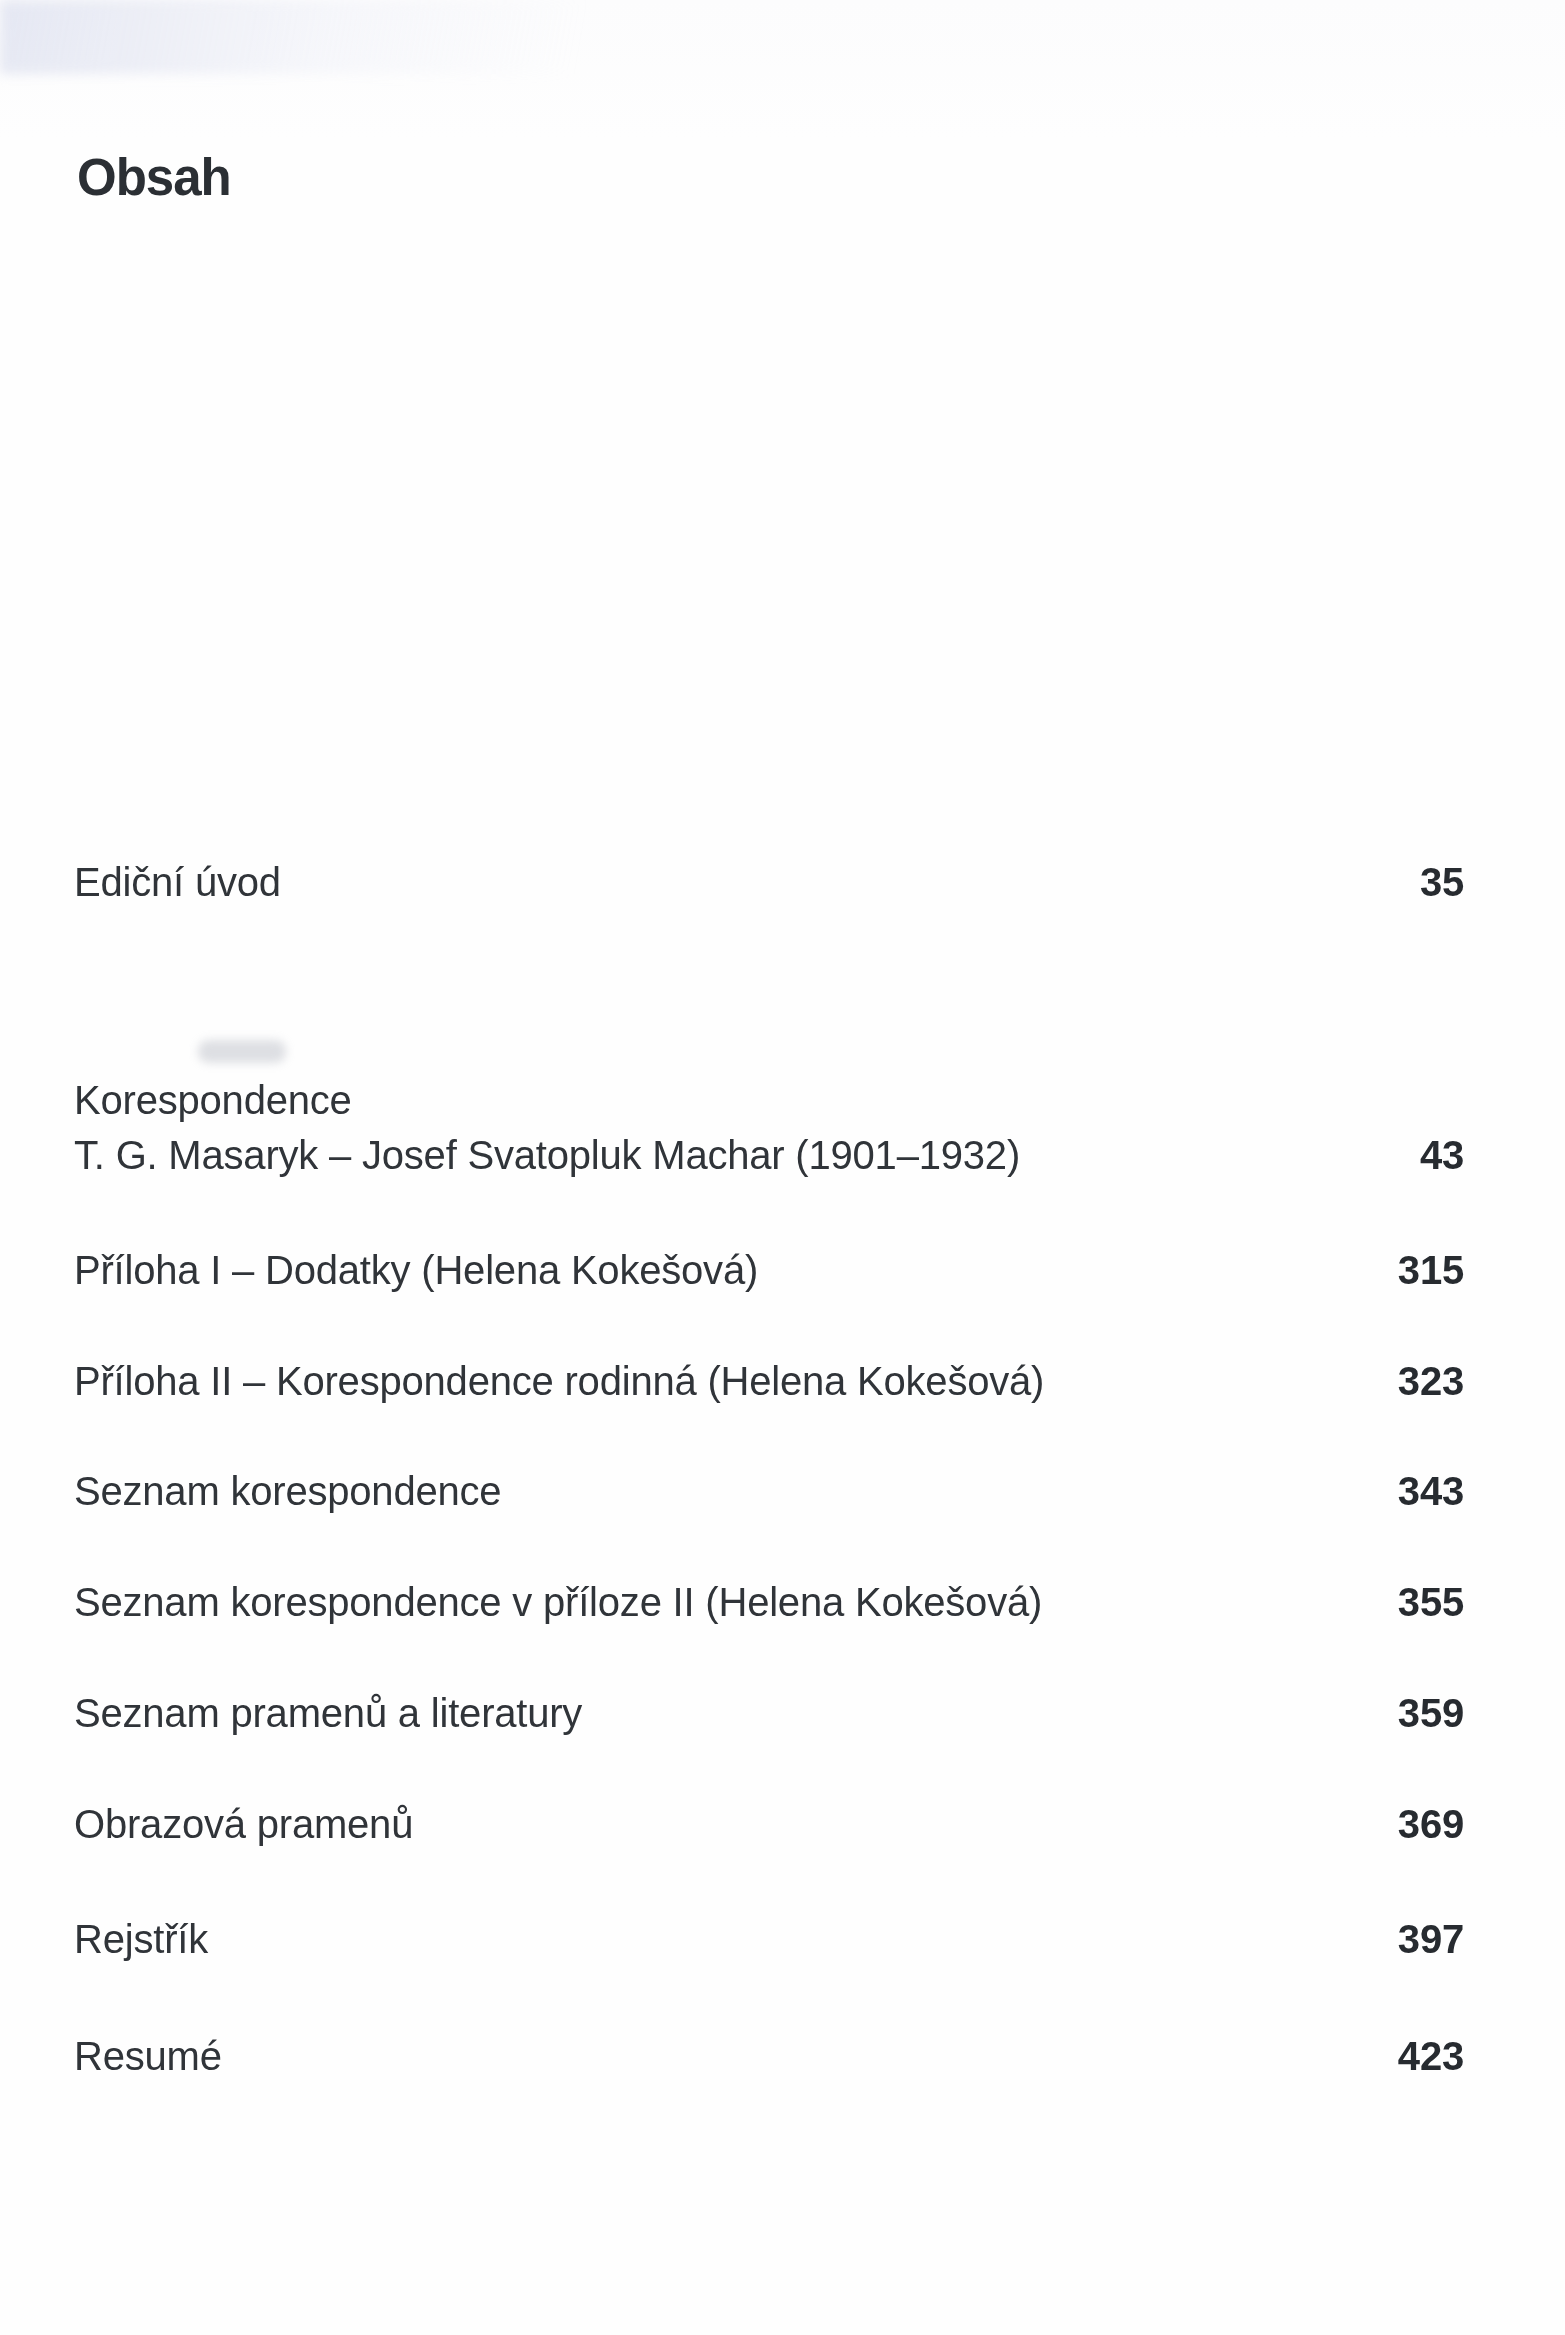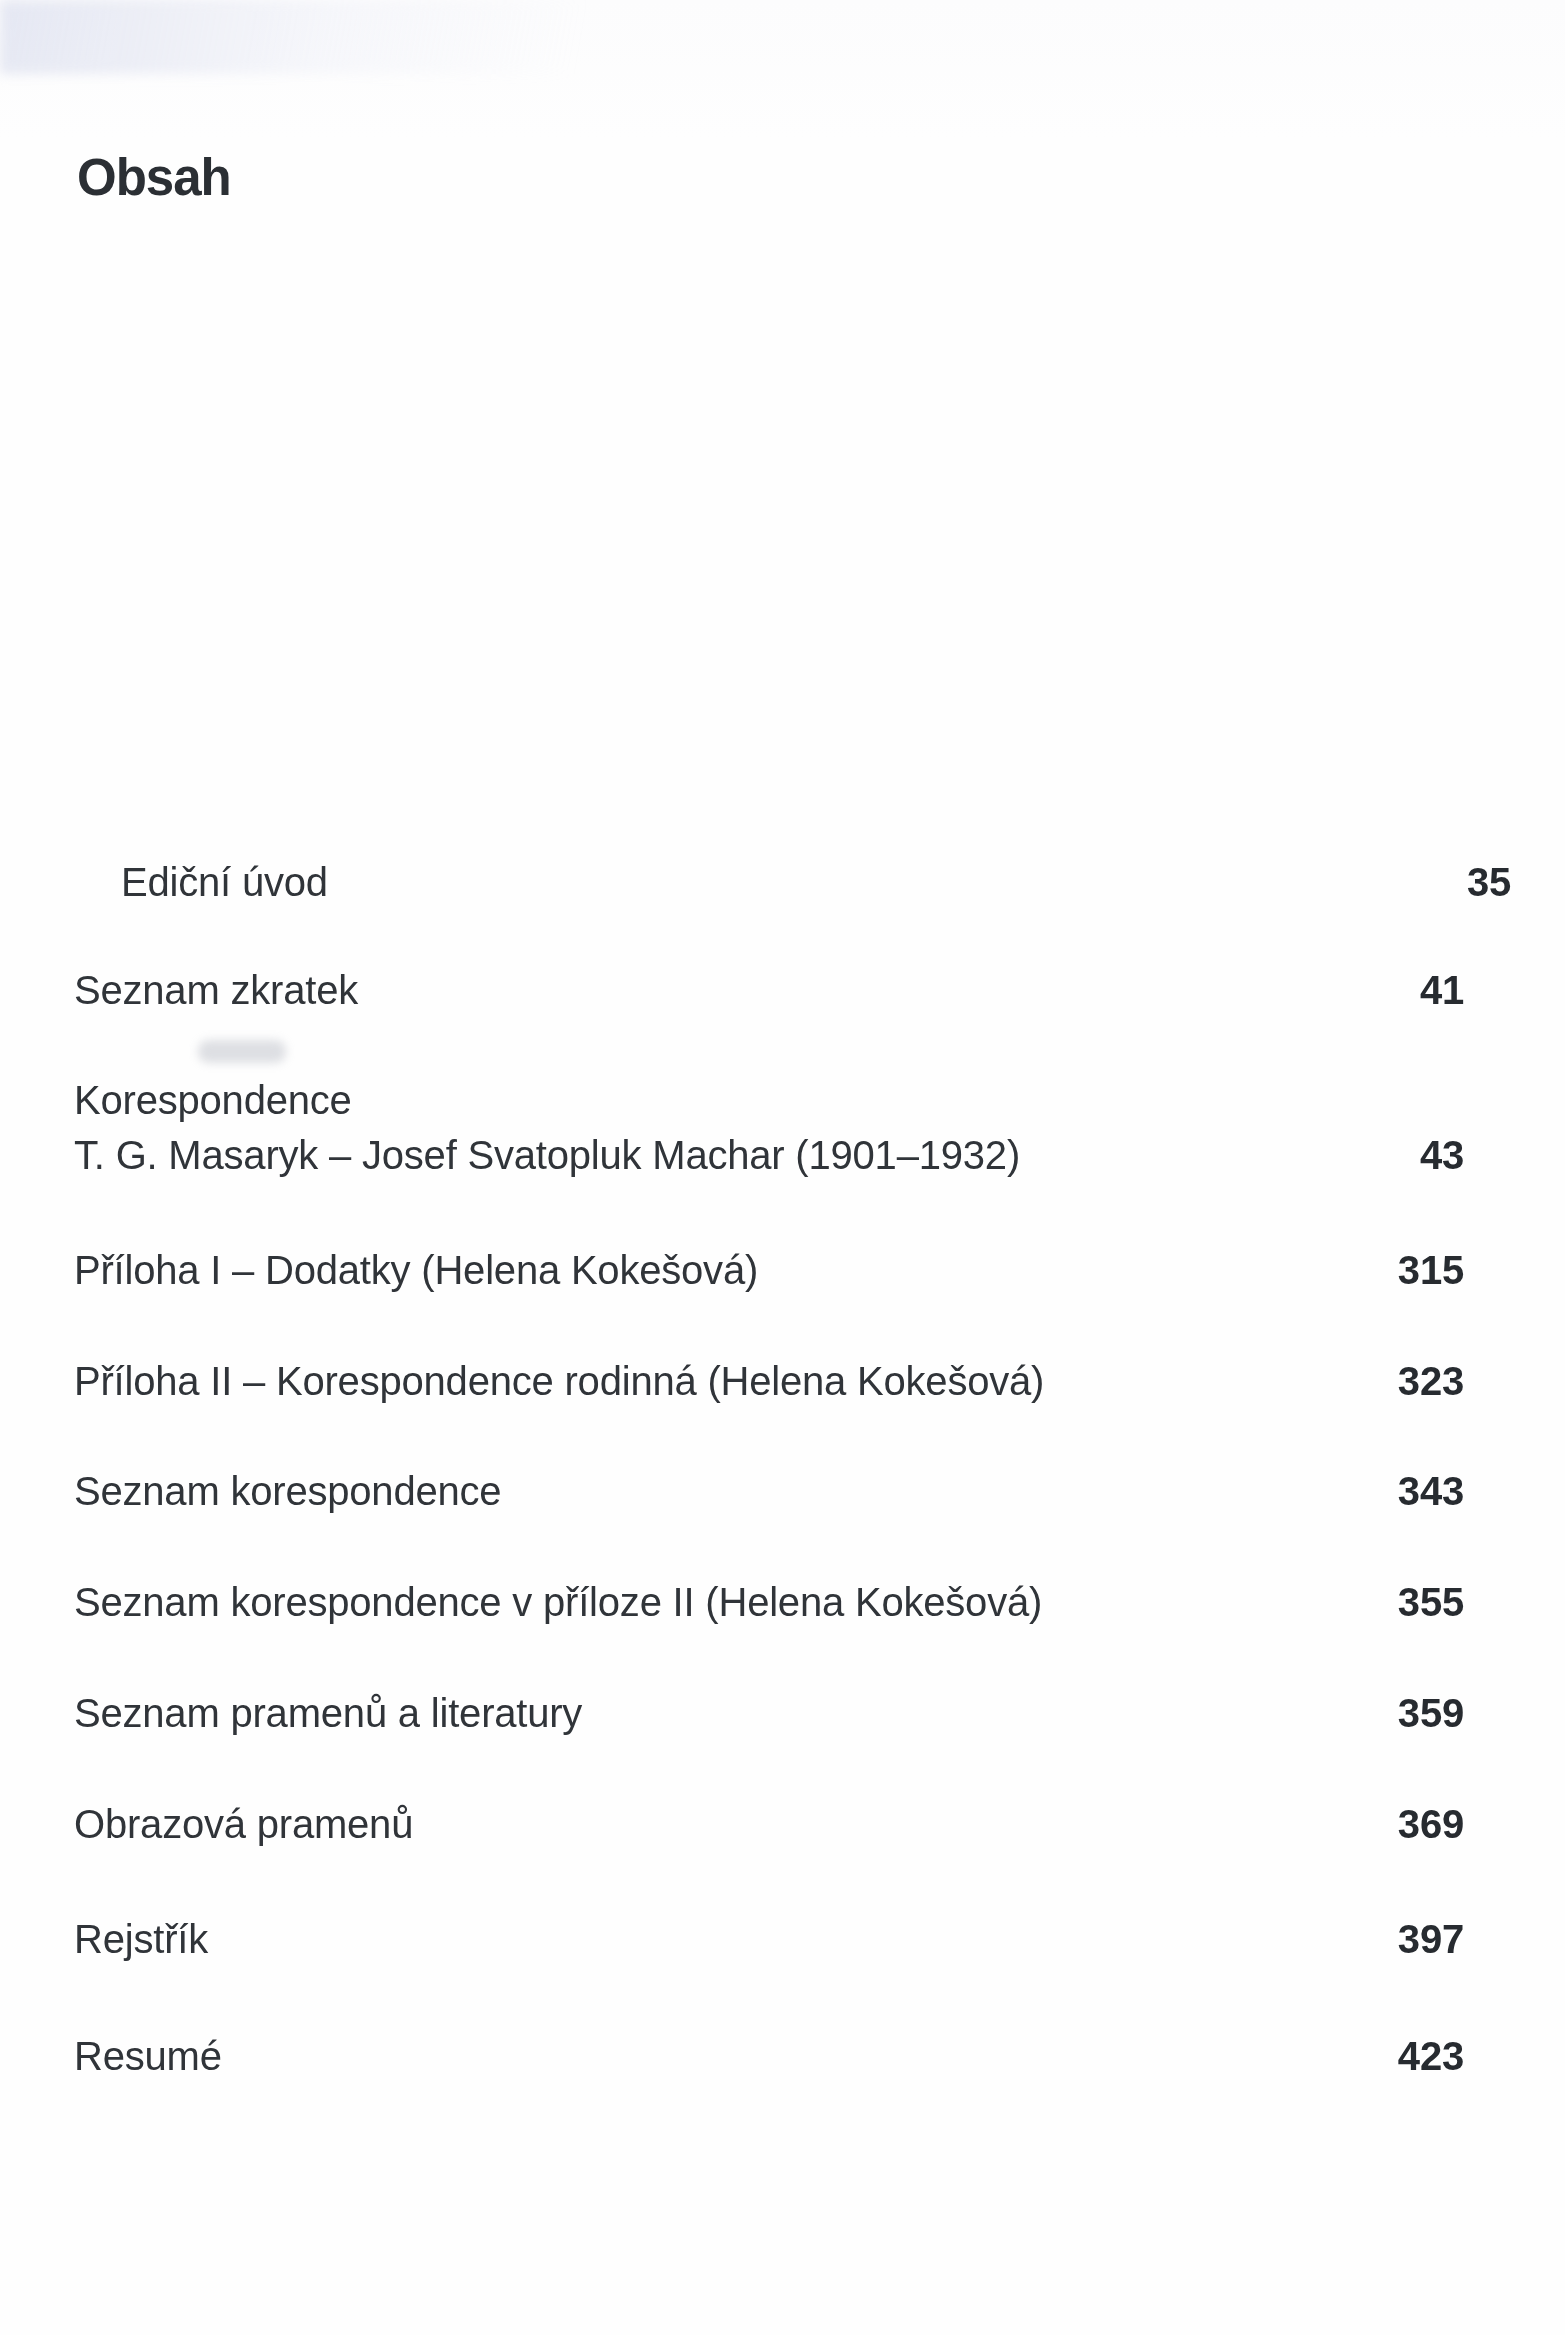--- a/index.html
+++ b/index.html
@@ -81,31 +81,25 @@
     pointer-events: none;
   }
 </style>
 </head>
 <body>
 
 <div class="page">
   <div class="corner-tint"></div>
   <h1 class="title">Obsah</h1>
   <div class="toc" id="toc-list">
-      <div class="entry" style="top: 855px; margin-left: 47px;">
+      <div class="entry" style="top: 855px;">
     <div class="lines">
           <div class="line">Ediční úvod</div>
         </div>
     <div class="pagenum" style="top: 0px;">35</div>
-  </div>
-      <div class="entry" style="top: 963px;">
-    <div class="lines">
-          <div class="line">Seznam zkratek</div>
-        </div>
-    <div class="pagenum" style="top: 0px;">41</div>
   </div>
       <div class="entry" style="top: 1073px;">
     <div class="lines">
           <div class="line">Korespondence</div>
           <div class="line">T. G. Masaryk – Josef Svatopluk Machar (1901–1932)</div>
         </div>
     <div class="pagenum" style="top: 55px;">43</div>
   </div>
       <div class="entry" style="top: 1243px;">
     <div class="lines">

